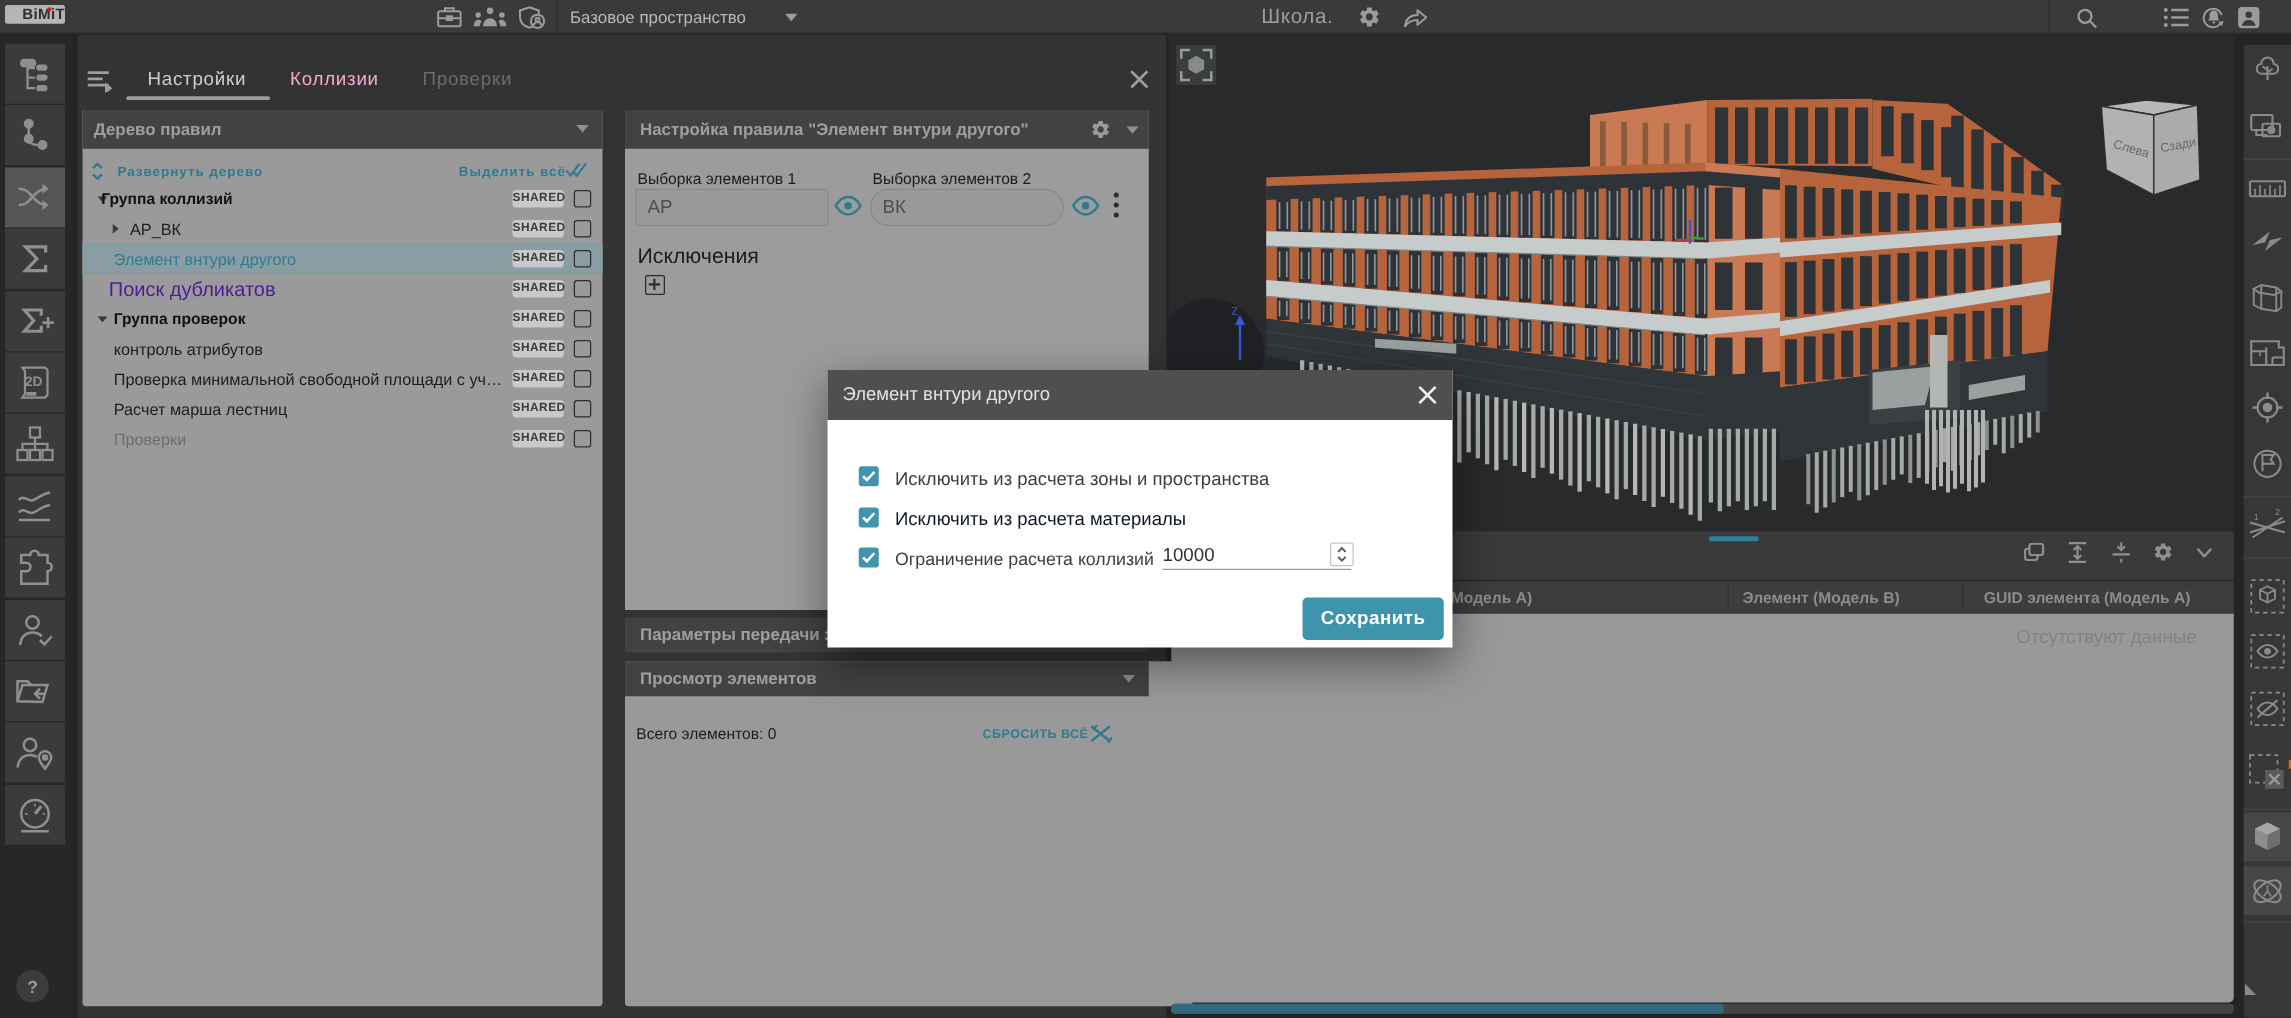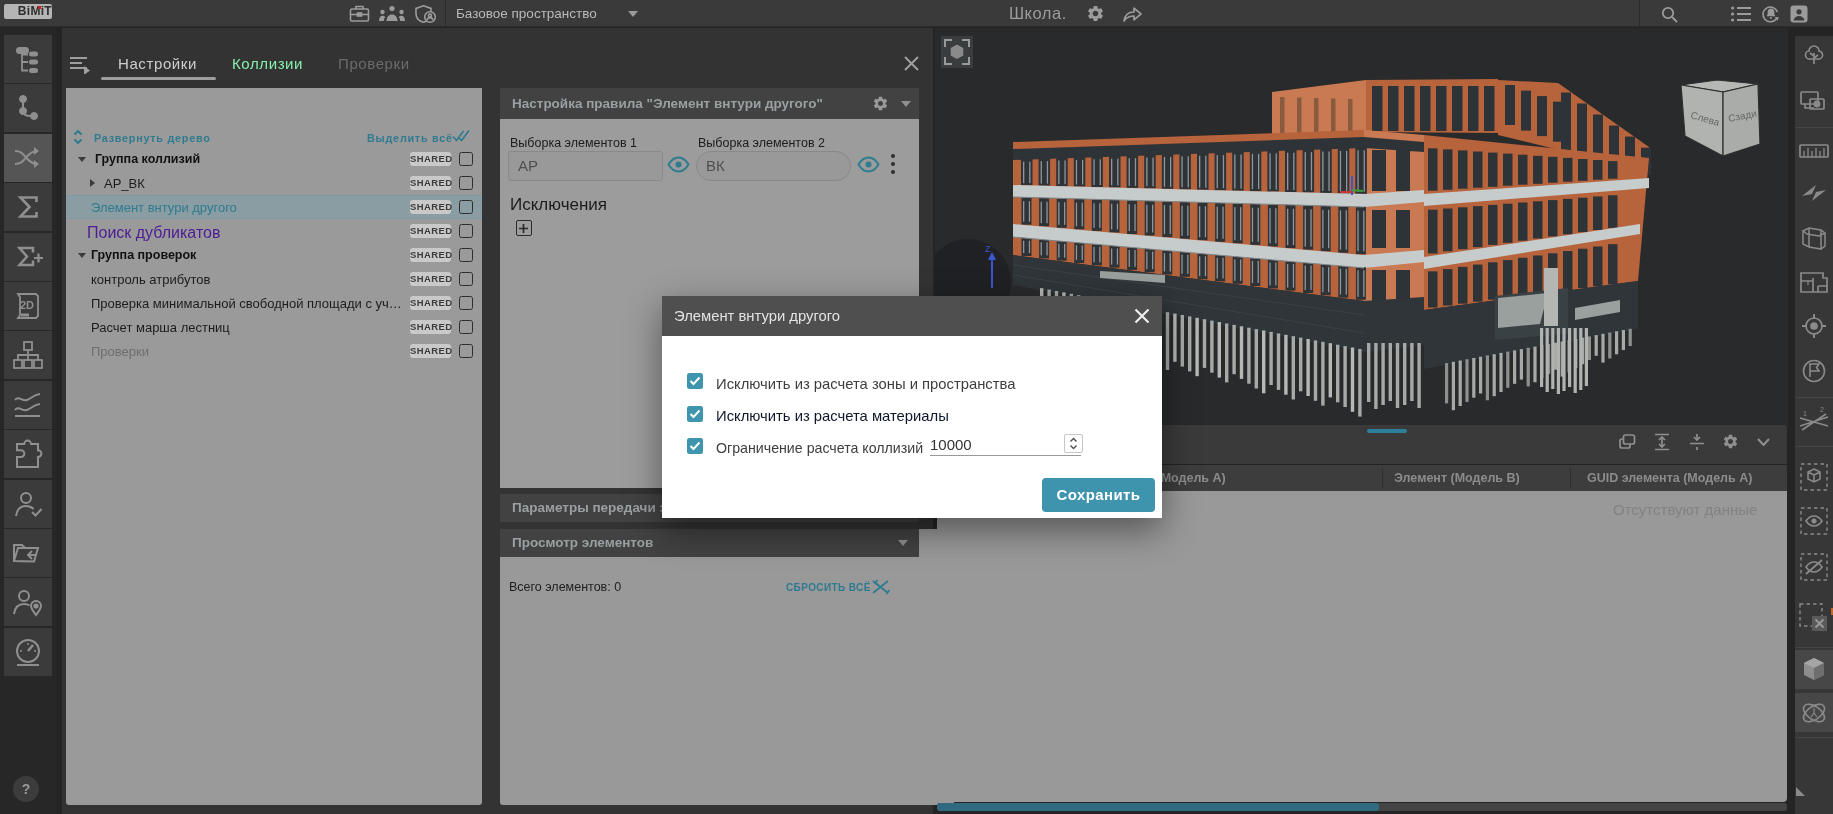--- a/index.html
+++ b/index.html
@@ -180,43 +180,46 @@
 <div class="abs" style="left:13px;top:748px;width:26px;height:26px;border-radius:13px;background:#3c3c3c;color:#9a9a9a;font-size:14px;font-weight:bold;text-align:center;line-height:26px">?</div>
 </div>
 <div class="abs" style="left:62px;top:28px;width:871px;height:786px;background:#333333">
 <svg class="abs" style="left:8px;top:28px" width="22" height="18" viewBox="0 0 22 18">
       <g stroke="#9e9e9e" stroke-width="2.2">
         <path d="M0 2h17M0 7h12M0 12h17"></path>
       </g>
       <path d="M14 10l6 4.5-6 4.5z" fill="#9e9e9e"></path>
     </svg>
 <div class="abs" style="left:56px;top:27px;width:82px;color:#cecece;font-size:15px;letter-spacing:.6px">Настройки</div>
-<div class="abs" style="left:170px;top:27px;color:#86efac;font-size:15px;letter-spacing:.6px">Коллизии</div>
+<div class="abs" style="left:170px;top:27px;color:#f9a8d4;font-size:15px;letter-spacing:.6px">Коллизии</div>
 <div class="abs" style="left:276px;top:27px;color:#6b6b6b;font-size:15px;letter-spacing:.6px">Проверки</div>
 <div class="abs" style="left:39px;top:49px;width:115px;height:3px;background:#9e9e9e;border-radius:2px"></div>
 <svg class="abs" style="left:841px;top:27px" width="17" height="17" viewBox="0 0 17 17">
       <path d="M2 2l13 13M15 2L2 15" stroke="#9e9e9e" stroke-width="2"></path>
     </svg>
 <div class="abs" style="left:4px;top:60px;width:416px;height:717px;background:#9a9a9a;border-radius:0 0 3px 3px">
+<div class="abs" style="left:0;top:0;width:416px;height:31px;background:#424242;color:#9aa0a2;font-size:13.5px;font-weight:bold;line-height:31px"><span style="margin-left:9px">Дерево правил</span><svg class="abs" style="right:11px;top:12px" width="10" height="7" viewBox="0 0 10 7">
+          <path d="M0 0l5 6 5-6z" fill="#8f8f8f"></path>
+        </svg></div>
 <svg class="abs" style="left:7px;top:42px" width="10" height="14" viewBox="0 0 10 14">
         <g fill="none" stroke="#2f7b90" stroke-width="2">
           <path d="M1.5 4.5L5 1l3.5 3.5M1.5 9.5L5 13l3.5-3.5"></path>
         </g>
       </svg>
 <div class="abs" style="left:28px;top:44px;color:#2f7b90;font-size:10.8px;font-weight:bold;letter-spacing:.75px">Развернуть дерево</div>
 <div class="abs" style="left:301px;top:44px;color:#2f7b90;font-size:10.8px;font-weight:bold;letter-spacing:.75px">Выделить всё</div>
 <svg class="abs" style="left:386px;top:41px" width="18" height="14" viewBox="0 0 18 14">
         <g fill="none" stroke="#2f7b90" stroke-width="1.7">
           <path d="M1 7.5L4.5 11.5 11.5 2M6.5 8.5L9.5 11.5 17 1.5"></path>
         </g>
       </svg>
 <svg class="abs" style="left:12px;top:68.5px" width="8" height="5" viewBox="0 0 8 5">
         <path d="M0 0l4 5L8 0z" fill="#3a3a3a"></path>
       </svg>
-<div class="abs" style="left:29px;top:63.5px;width:314px;color:#111111;font-size:12.5px;font-weight:bold;white-space:nowrap;overflow:hidden;text-overflow:ellipsis">Группа коллизий</div>
+<div class="abs" style="left:15px;top:63.5px;width:314px;color:#111111;font-size:12.5px;font-weight:bold;white-space:nowrap;overflow:hidden;text-overflow:ellipsis">Группа коллизий</div>
 <div class="abs" style="left:344px;top:63.5px;width:41px;height:14px;background:#c9c9c9;border-radius:3px;color:#3c3c3c;font-size:9.5px;font-weight:bold;text-align:center;line-height:14px;letter-spacing:.4px">SHARED</div>
 <div class="abs" style="left:393px;top:63.5px;width:14px;height:14px;border:1.8px solid #2e2e2e;border-radius:2.5px"></div>
 <svg class="abs" style="left:24px;top:91.0px" width="5" height="8" viewBox="0 0 5 8">
         <path d="M0 0l5 4L0 8z" fill="#3a3a3a"></path>
       </svg>
 <div class="abs" style="left:38px;top:87.5px;width:314px;color:#1d1d1d;font-size:13px;font-weight:normal;white-space:nowrap;overflow:hidden;text-overflow:ellipsis">АР_ВК</div>
 <div class="abs" style="left:344px;top:87.5px;width:41px;height:14px;background:#c9c9c9;border-radius:3px;color:#3c3c3c;font-size:9.5px;font-weight:bold;text-align:center;line-height:14px;letter-spacing:.4px">SHARED</div>
 <div class="abs" style="left:393px;top:87.5px;width:14px;height:14px;border:1.8px solid #2e2e2e;border-radius:2.5px"></div>
 <div class="abs" style="left:0;top:106.5px;width:416px;height:24px;background:#8a9da2;border-top:1px solid #7b9aa3;border-bottom:1px solid #7b9aa3"></div>
 <div class="abs" style="left:25px;top:111.5px;width:314px;color:#2f7b90;font-size:13px;font-weight:normal;white-space:nowrap;overflow:hidden;text-overflow:ellipsis">Элемент внтури другого</div>

